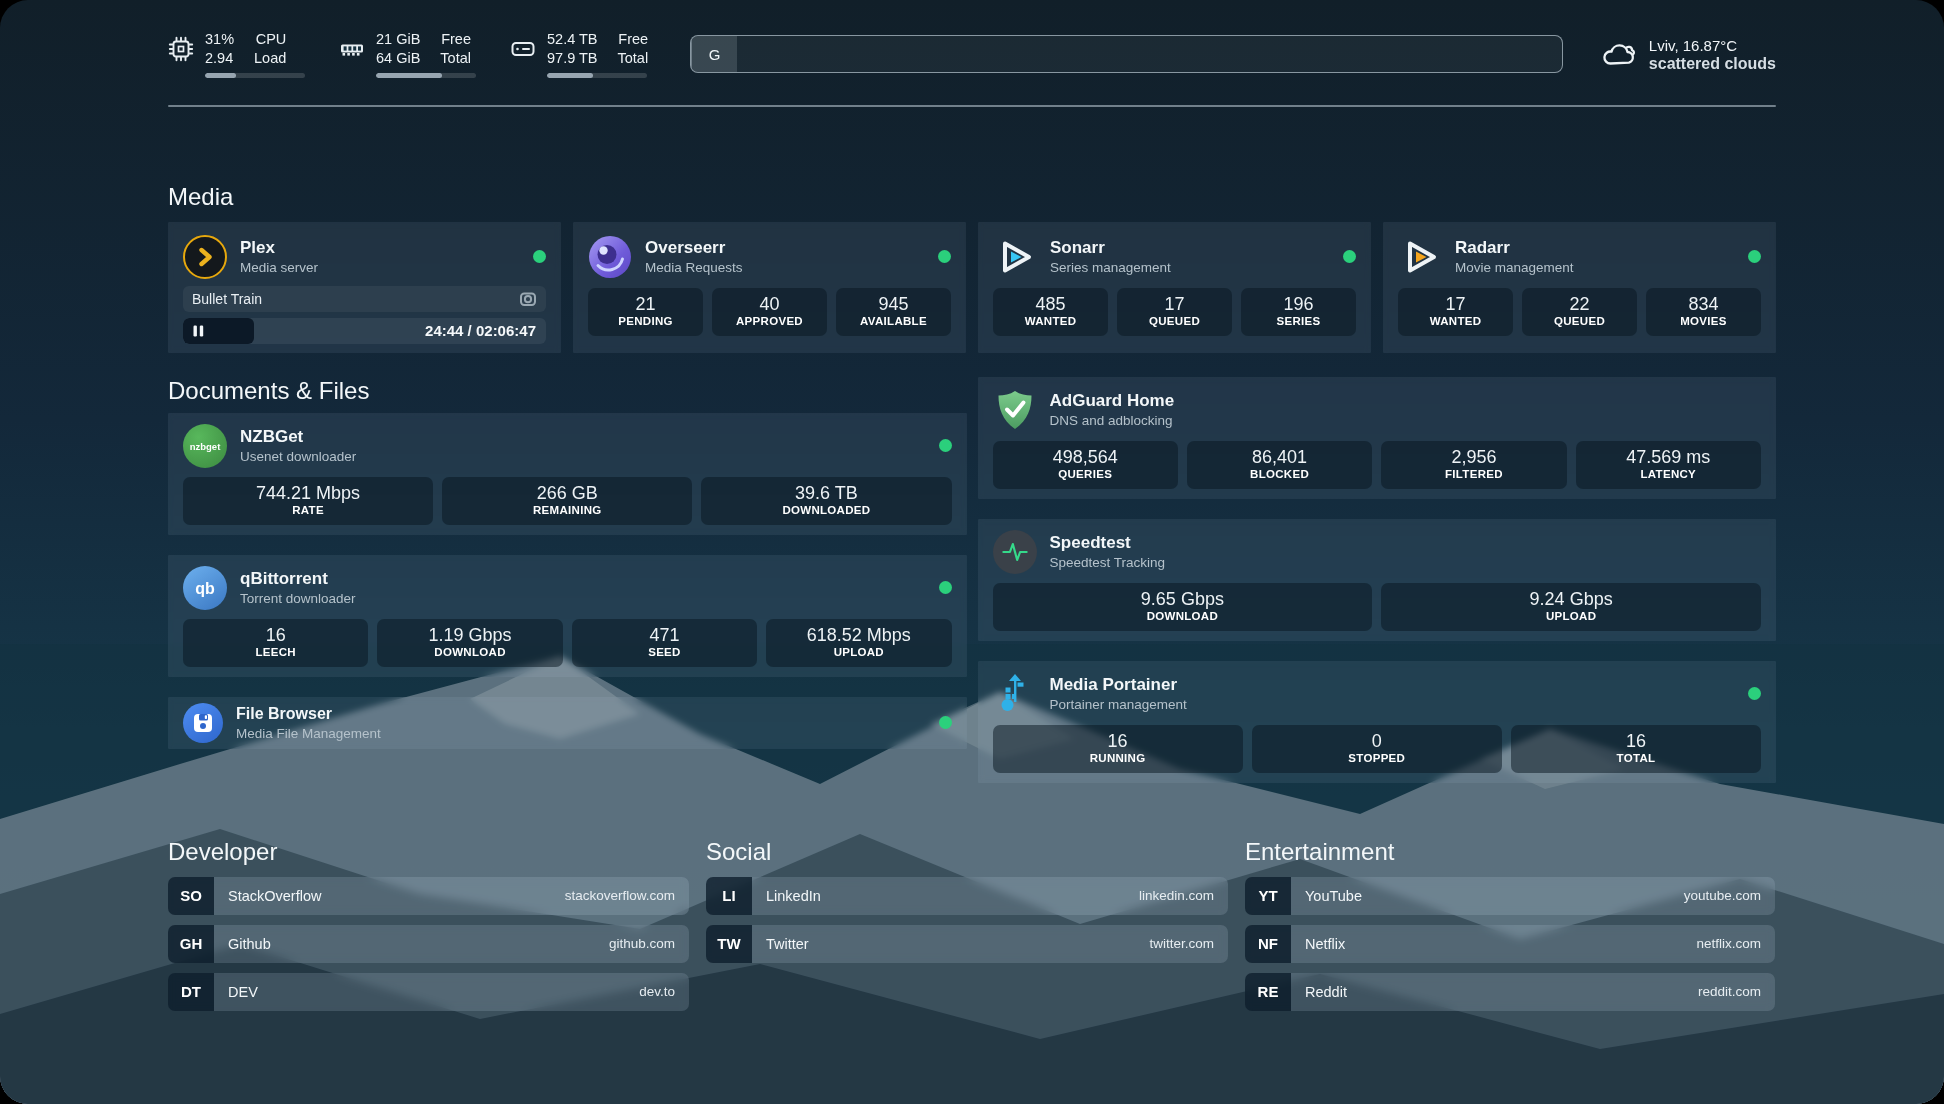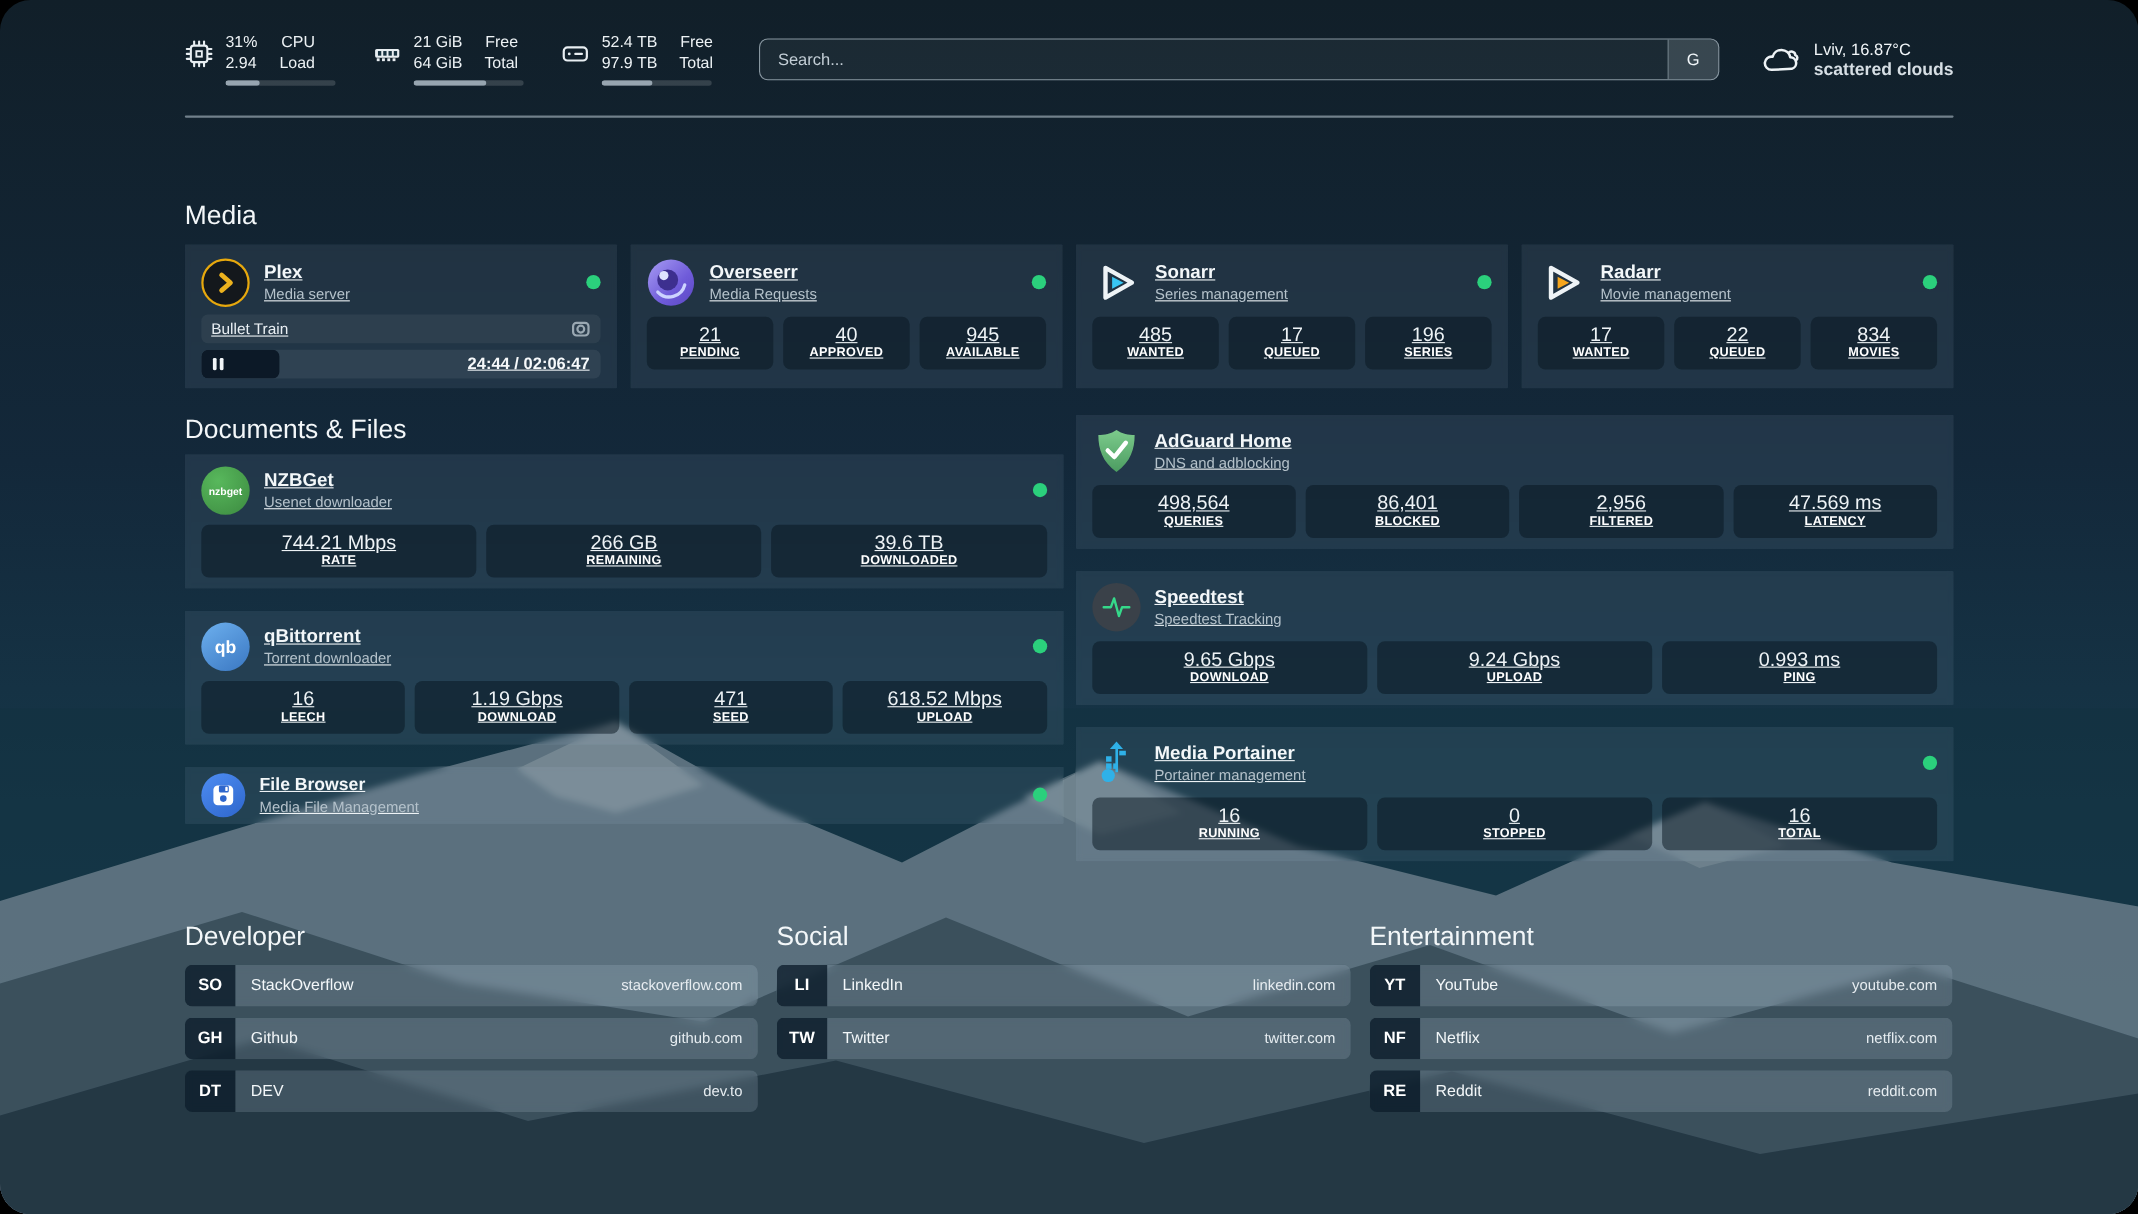--- a/index.html
+++ b/index.html
@@ -45,21 +45,21 @@
   .weather .w2 { font-size:16px; line-height:18px; color:#d6dee4;font-weight:bold; }
 
   .divider { margin-top:27px; height:1.5px; background:rgba(210,224,233,0.5); border-radius:1px; }
 
   
   h2.sec { font-size:24px; font-weight:400; color:#f3f7f9; }
   .sec-media { margin-top:76px; }
   .media-grid { margin-top:11px; display:grid; grid-template-columns:repeat(4,1fr); gap:12px; }
 
   .card { background:rgba(198,224,240,0.085); border-radius:1px; padding:13px 15px;
-    backdrop-filter:blur(3px); position:relative;text-decoration:underline; }
+    backdrop-filter:blur(3px); position:relative; }
   .media-card { height:131px; }
   .card-head { display:flex; align-items:center; gap:13px; min-height:44px; }
   .titles { display:flex; flex-direction:column; gap:2px; }
   .app-name { font-size:17px; font-weight:600; color:#f3f7f9; line-height:20px; }
   .app-desc { font-size:13.5px; color:#b5c2cb; line-height:16px; }
   .dot { width:13px; height:13px; border-radius:50%; background:#2bd07c; margin-left:auto; flex:none; }
 
   .stats { display:flex; gap:9px; margin-top:9px; }
   .stat { flex:1; background:rgba(8,21,31,0.5); border-radius:7px; text-align:center; padding:6px 4px 7px; }
   .stat .v { font-size:18px; color:#eef3f6; line-height:20px; }
@@ -204,21 +204,20 @@
               <span>Total</span>
             </div>
           </div>
           <div class="statbar">
               <i style="width: 46%;"></i>
             </div>
         </div>
       </div>
 
       <div class="search">
-        <input type="text" placeholder="Search..." style="">
         <div class="gbtn">G</div>
       </div>
 
       <div class="weather">
         <svg width="36" height="30" viewBox="0 0 36 30" fill="none" stroke="#eef3f6" stroke-width="2.3" stroke-linejoin="round">
           <path d="M9.5 24.5 a6 6 0 1 1 1-11.9 A8.2 8.2 0 0 1 26.5 13 a5.4 5.4 0 0 1 1.4 10.6 Z"></path>
           <path d="M24.8 9.5 a3.4 3.4 0 0 1 6.3 1.6 a2.6 2.6 0 0 1 0.6 4.7"></path>
         </svg>
         <div>
           <div class="w1">Lviv, 16.87°C</div>
@@ -510,24 +509,20 @@
           </div>
           <div class="stats">
             <div class="stat">
                 <div class="v">9.65 Gbps</div>
                 <div class="l">DOWNLOAD</div>
               </div>
             <div class="stat">
                 <div class="v">9.24 Gbps</div>
                 <div class="l">UPLOAD</div>
               </div>
-            <div class="stat">
-                <div class="v">0.993 ms</div>
-                <div class="l">PING</div>
-              </div>
           </div>
         </div>
 
         <div class="card wide">
           <div class="card-head">
             <span class="appicon plain">
               <svg width="44" height="44" viewBox="0 0 44 44" fill="#2fb1e8">
                 <path d="M22 2 L28 9 L16 9 Z"></path>
                 <rect x="21" y="8" width="2.4" height="22"></rect>
                 <rect x="24.5" y="10.5" width="6" height="4.2"></rect>

